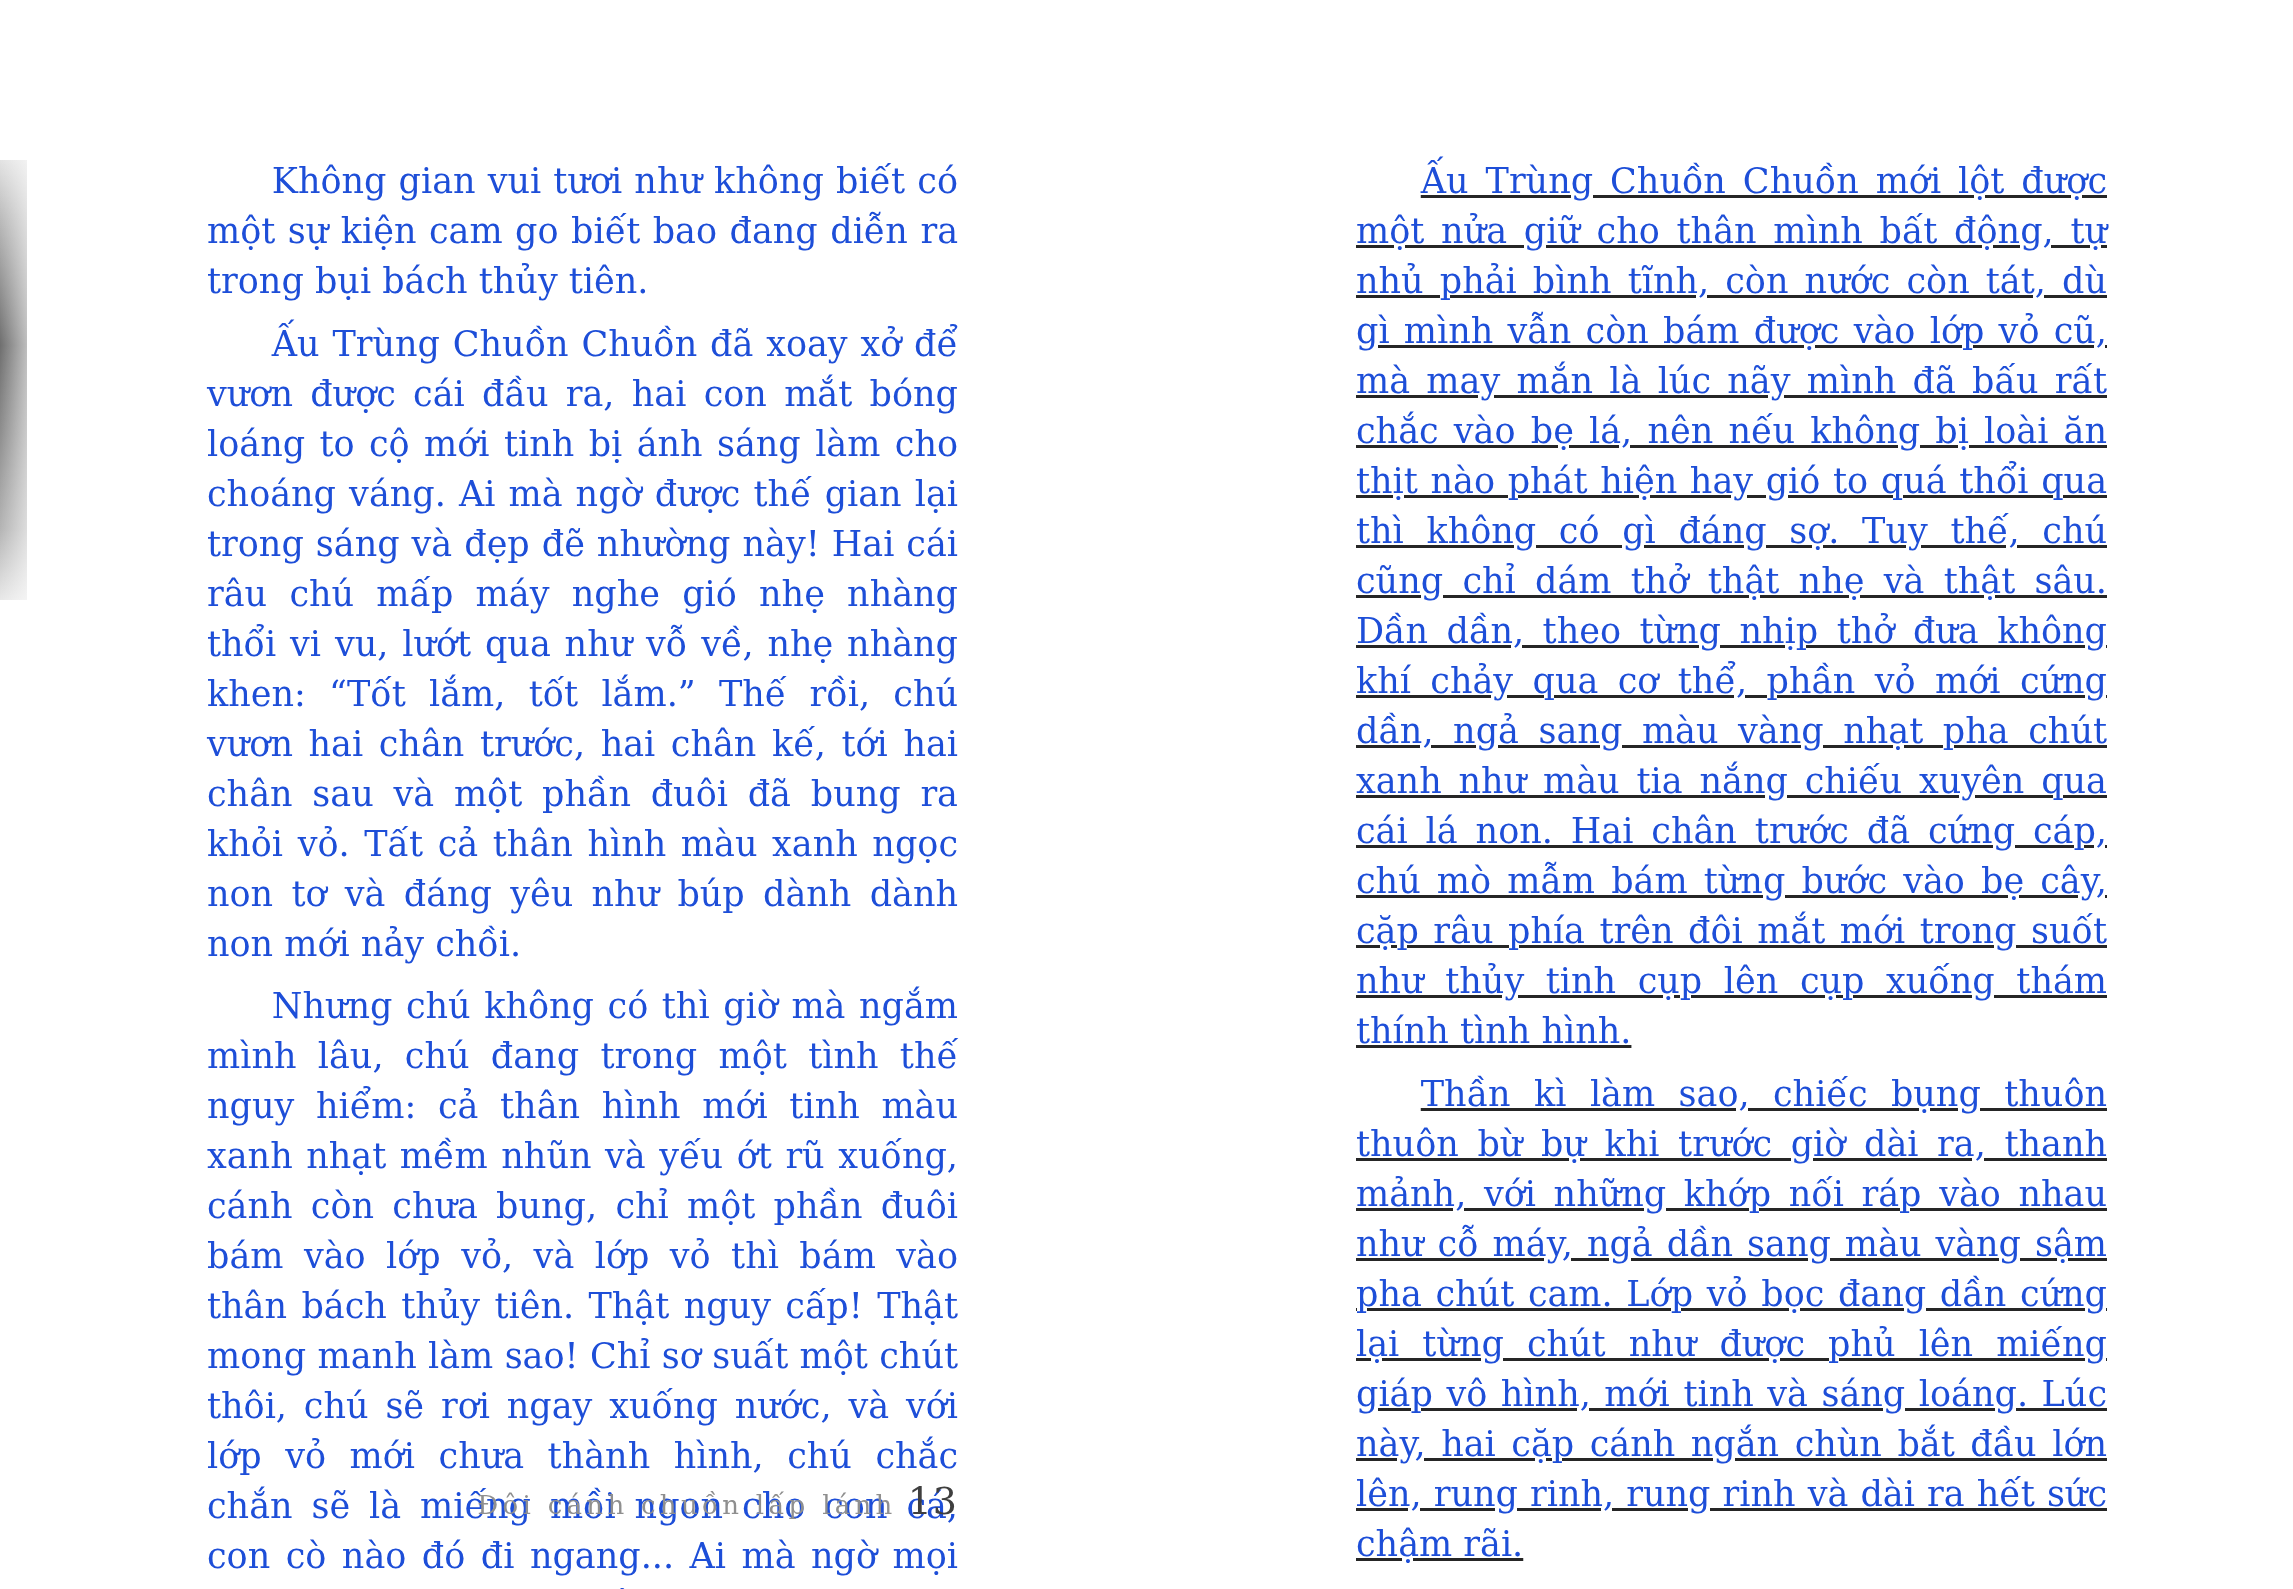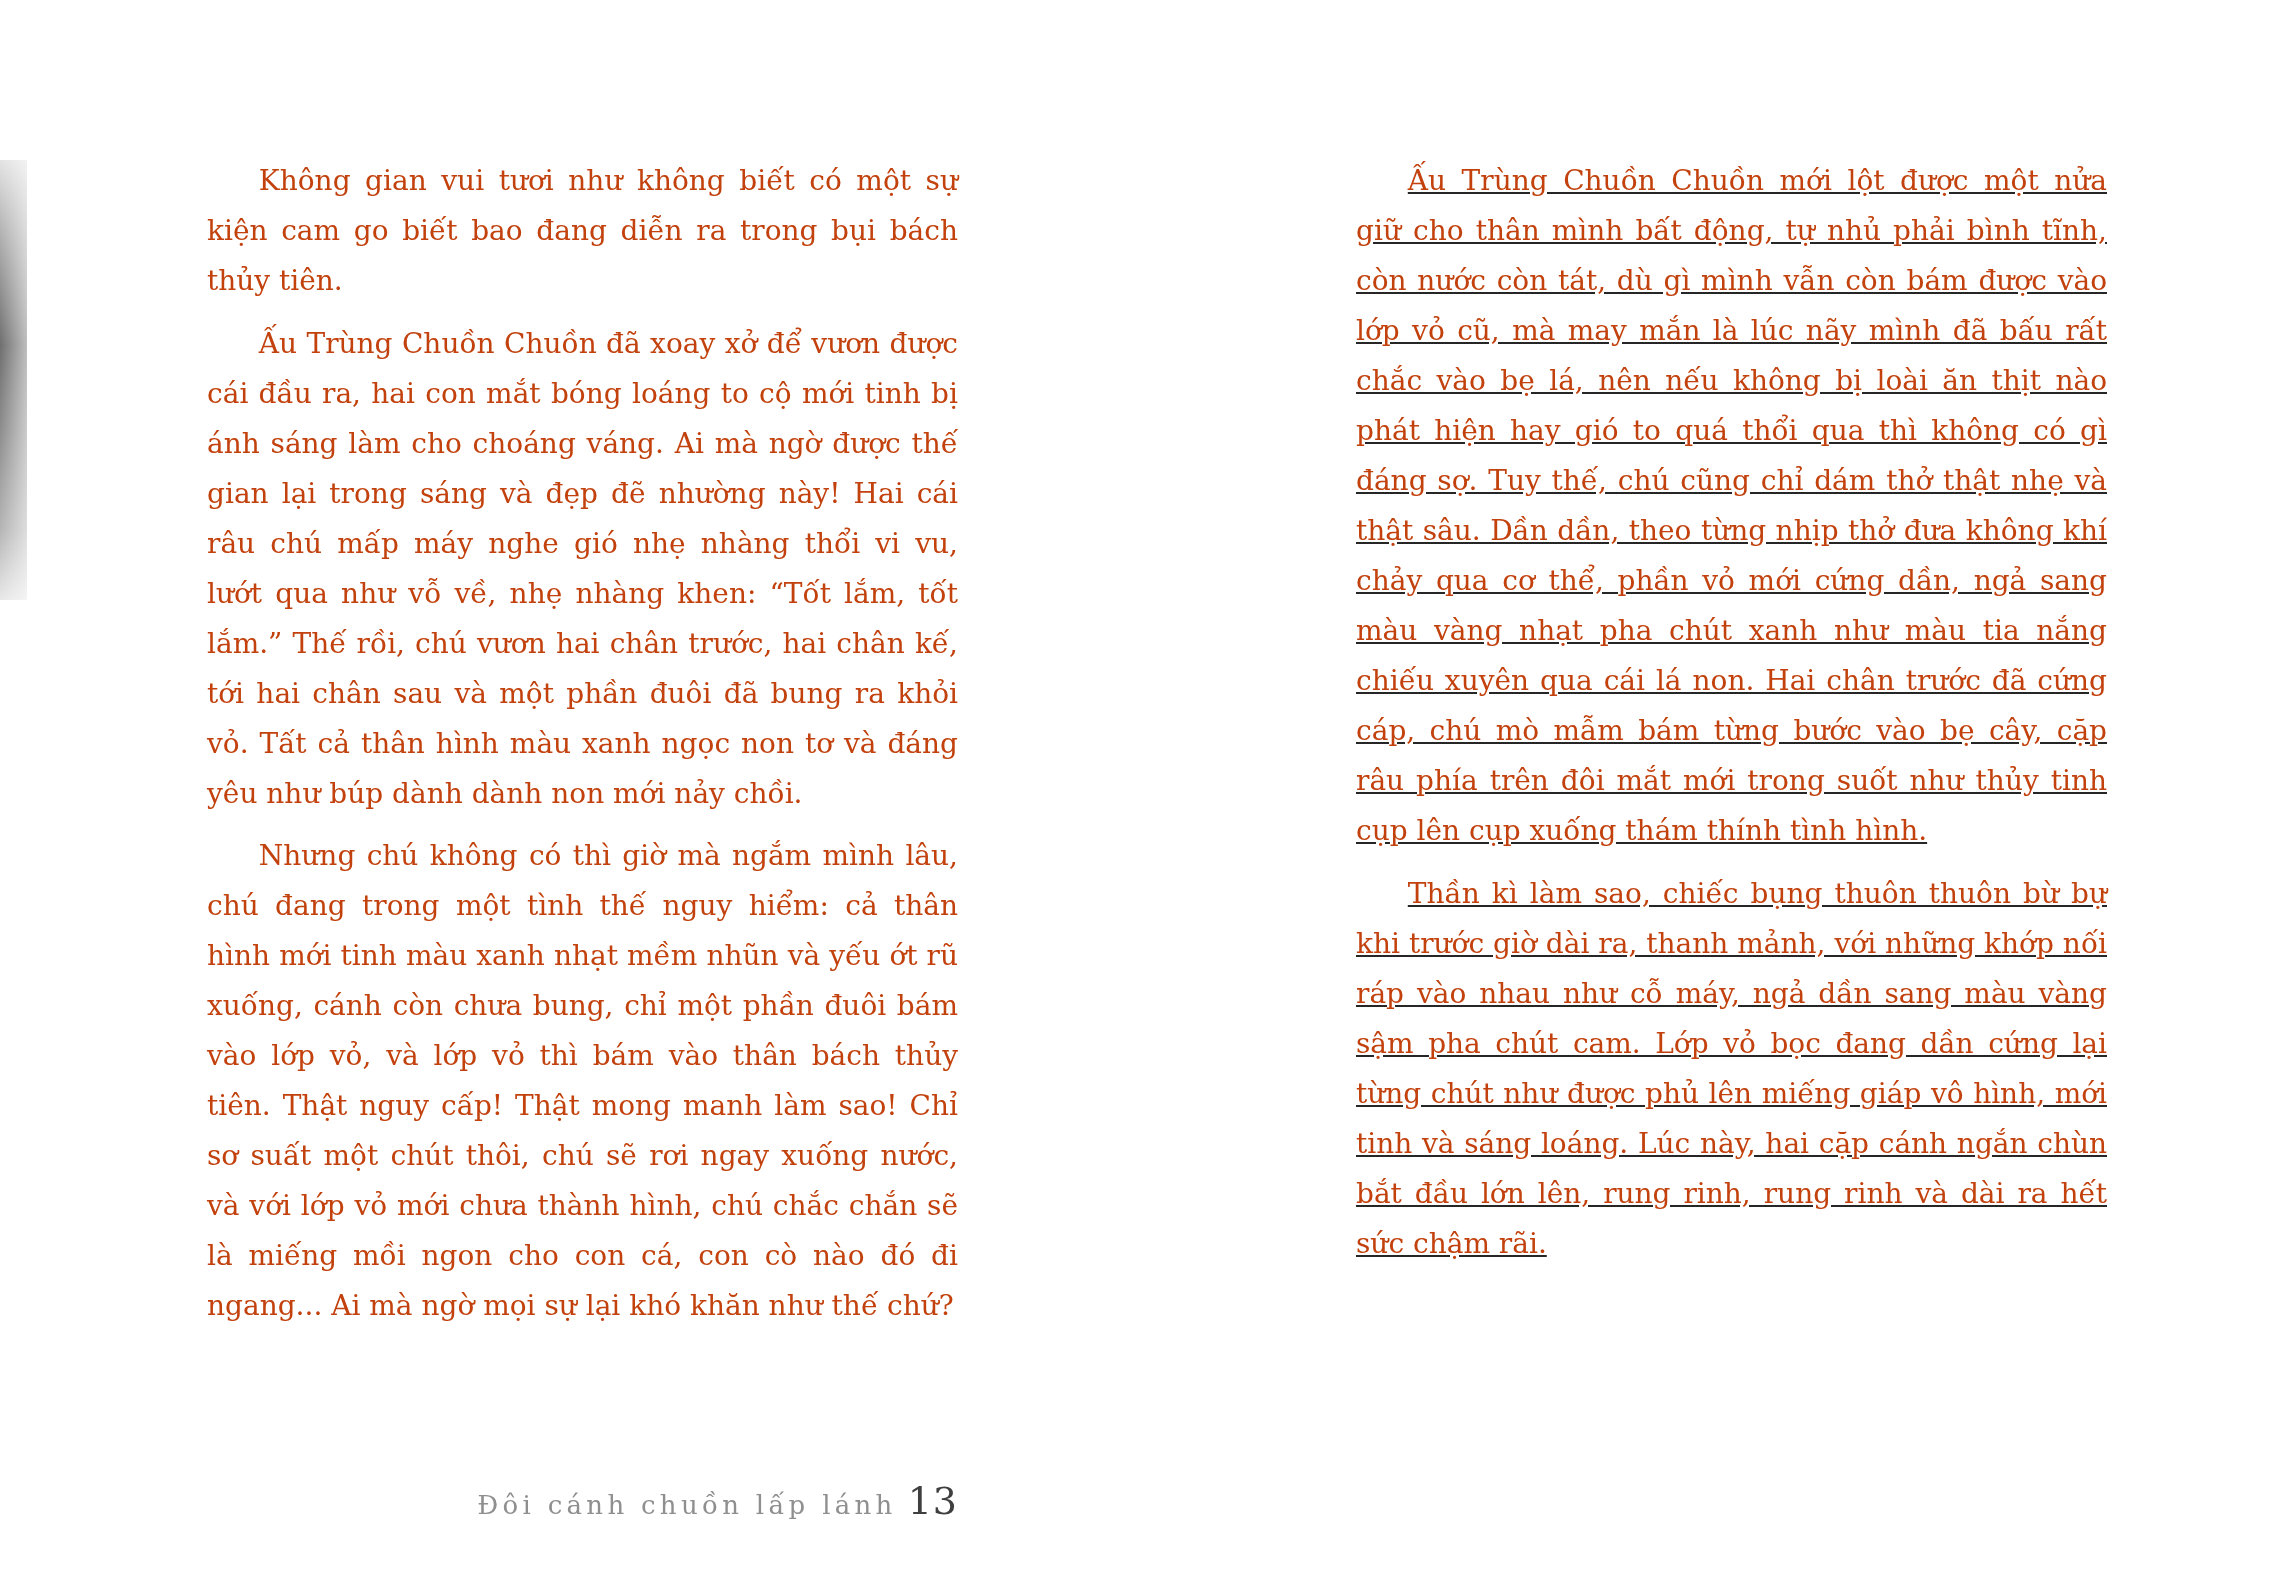--- a/index.html
+++ b/index.html
@@ -33,25 +33,25 @@
   .text-column {
     position: absolute;
     top: 156px;
     width: 751px;
     color: #262626;
   }
   .col-left  { left: 207px; }
   .col-right { left: 1356px; text-decoration: underline; }
   .text-column p {
     margin: 0 0 12.6px 0;
-    font-size: 28px;
+    font-size: 35px;
     line-height: 50px;
     text-align: justify;
     text-indent: 1.85em;
-    color: #c2410c;
+    color: #1d4ed8;
   }
   .lead-italic {
     font-style: italic;
   }
   .footer {
     position: absolute;
     top: 1479px;
     width: 751px;
     white-space: nowrap;
   }

